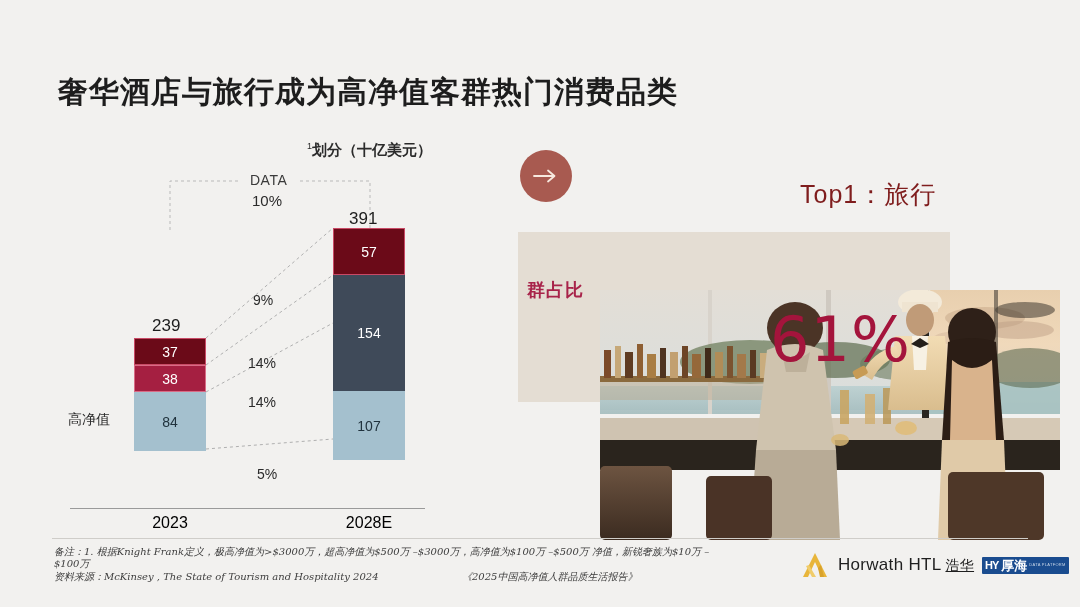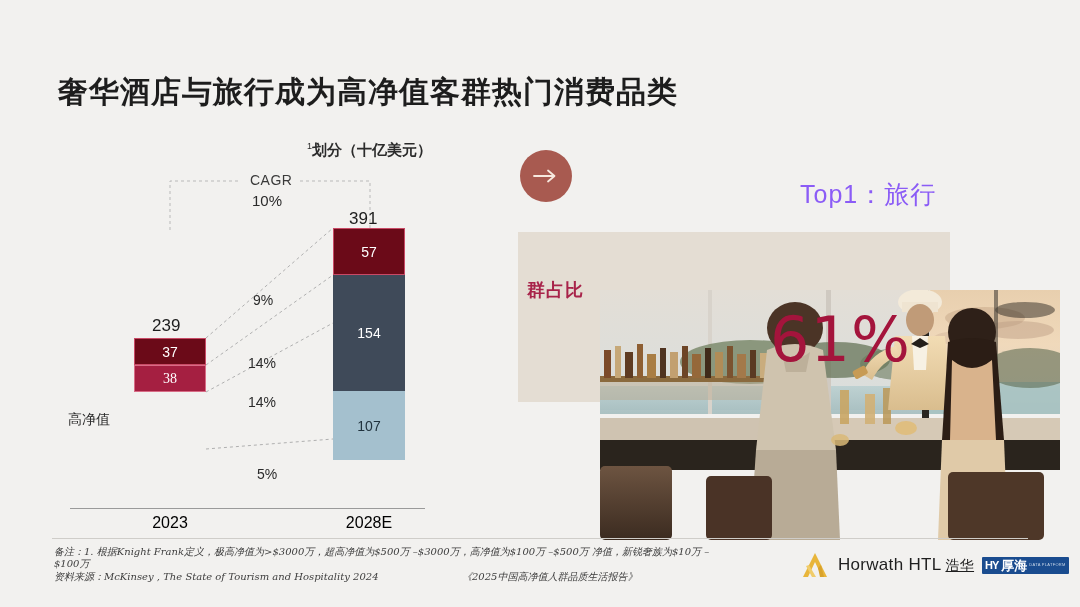--- a/index.html
+++ b/index.html
@@ -90,21 +90,21 @@
   #chart-svg { position: absolute; left: 0; top: 0; width: 500px; height: 540px; pointer-events: none; }
 
   
   #arrow-circle {
     position: absolute; left: 520px; top: 150px;
     width: 52px; height: 52px; border-radius: 50%;
     display: flex; align-items: center; justify-content: center;
   }
   #top1-heading {
     position: absolute; left: 800px; top: 178px;
-    font-size: 25px; color: #8b5cf6; letter-spacing: 1px; white-space: nowrap;
+    font-size: 25px; color: #7f1d1d; letter-spacing: 1px; white-space: nowrap;
   }
 
   #beige-panel {
     position: absolute; left: 518px; top: 232px;
     width: 432px; height: 170px;
     background: #e4ddd3;
   }
   #share-label {
     position: absolute; left: 527px; top: 278px;
     font-size: 18px; font-weight: 700; color: #a8234a;
@@ -179,29 +179,30 @@
 
     <path d="M 170 230 L 170 181 L 240 181" fill="none" stroke="#b9b9b9" stroke-width="1" stroke-dasharray="3,3"></path>
     <path d="M 300 181 L 370 181 L 370 228" fill="none" stroke="#b9b9b9" stroke-width="1" stroke-dasharray="3,3"></path>
 
     <path d="M 206 338 L 333 228" fill="none" stroke="#b0b0b0" stroke-width="1" stroke-dasharray="3,3"></path>
     <path d="M 206 365 L 333 275" fill="none" stroke="#b0b0b0" stroke-width="1" stroke-dasharray="3,3"></path>
     <path d="M 206 392 L 333 323" fill="none" stroke="#b0b0b0" stroke-width="1" stroke-dasharray="3,3"></path>
     <path d="M 206 449 L 333 439" fill="none" stroke="#b0b0b0" stroke-width="1" stroke-dasharray="3,3"></path>
   </svg>
 
-  <div id="cagr-label">CAGR</div>
+  <div id="cagr-label">DATA</div>
   <div id="cagr-value">10%</div>
 
   <div class="bar-total" id="total-2023">239</div>
   <div class="bar-total" id="total-2028">391</div>
 
   <div class="bar-col" id="bar-2023" style="top:338px; height:170px;">
     <div class="seg" style="height:27px; background:#6b0a18; border:1px solid #c94a66;">37</div>
-    <div class="seg" style="height:27px; background:#a51f41; border:1px solid #d86c86;font-family:Liberation Serif, serif;">38</div>
+    <div class="seg" style="height:27px; background:#a51f41; border:1px solid #d86c86;">38</div>
+    <div class="seg lightblue" style="height:59px; background:#a4c0ce;">84</div>
   </div>
 
   <div class="bar-col" id="bar-2028" style="top:228px; height:244px;">
     <div class="seg" style="height:47px; background:#6b0a18; border:1px solid #c94a66;">57</div>
     <div class="seg" style="height:116px; background:#3f4a59;">154</div>
     <div class="seg lightblue" style="height:69px; background:#a4c0ce;">107</div>
   </div>
 
   <div id="axis-line"></div>
   <div class="axis-tick" id="tick-2023">2023</div>

